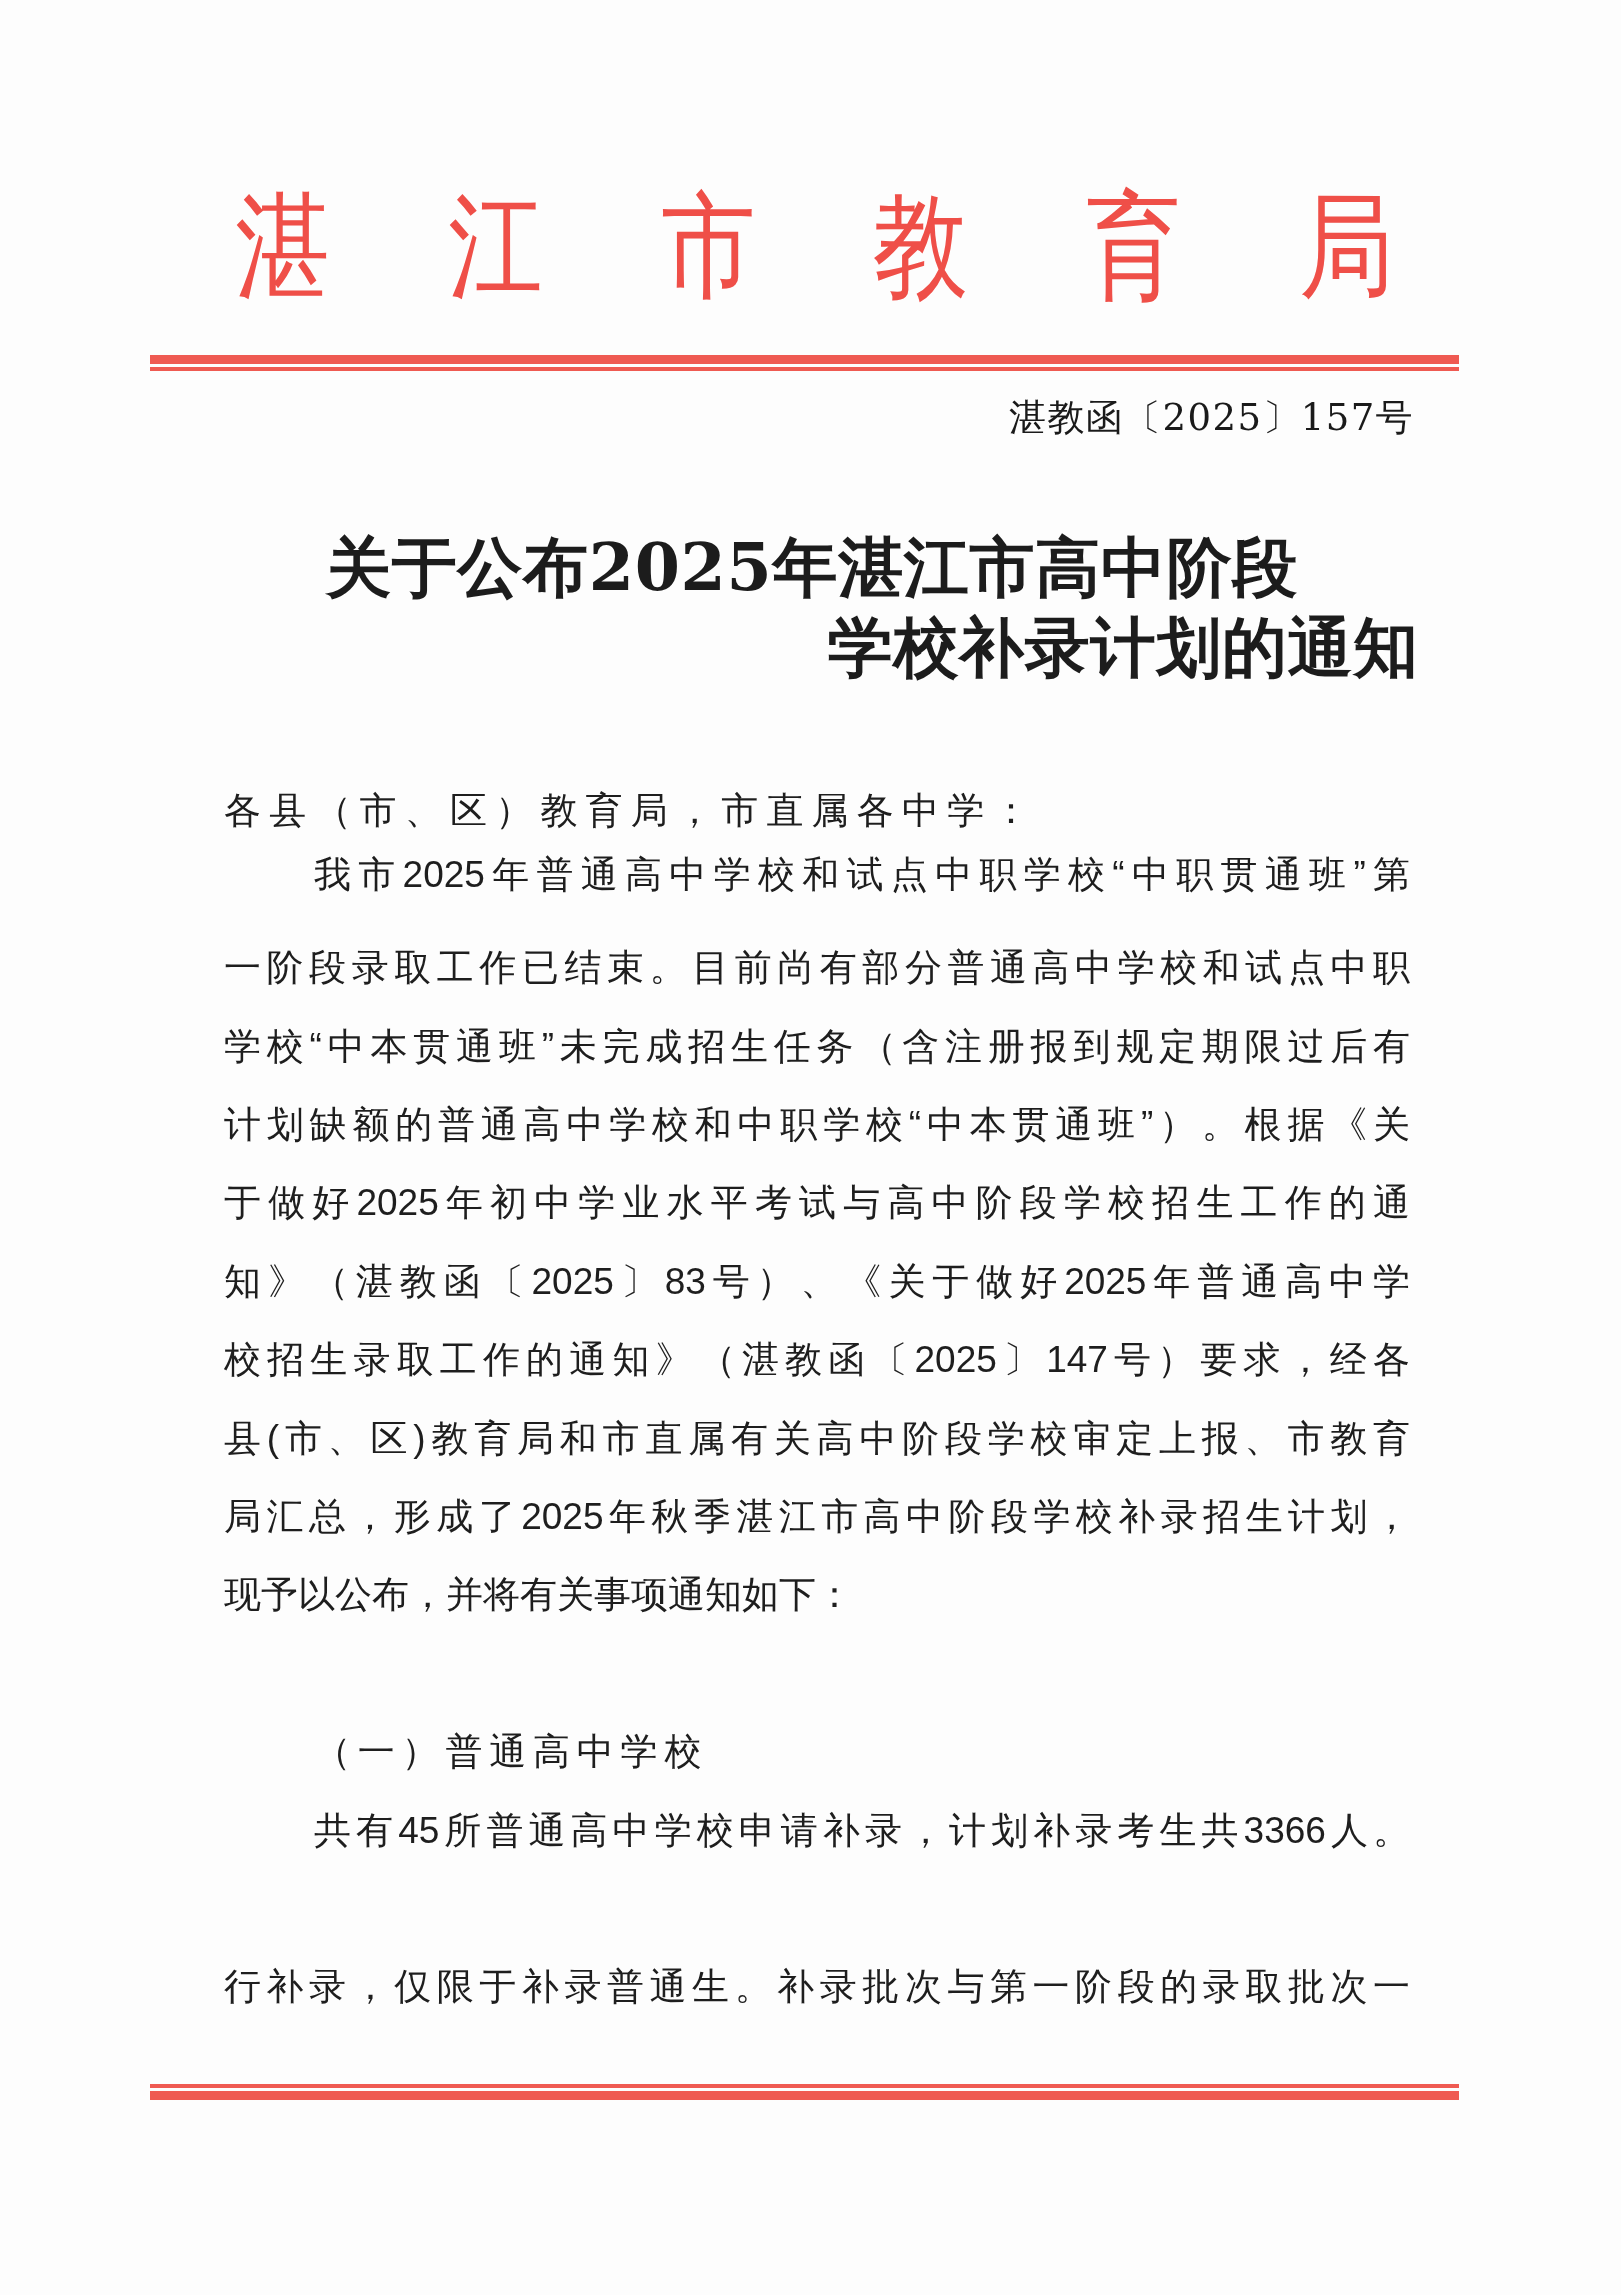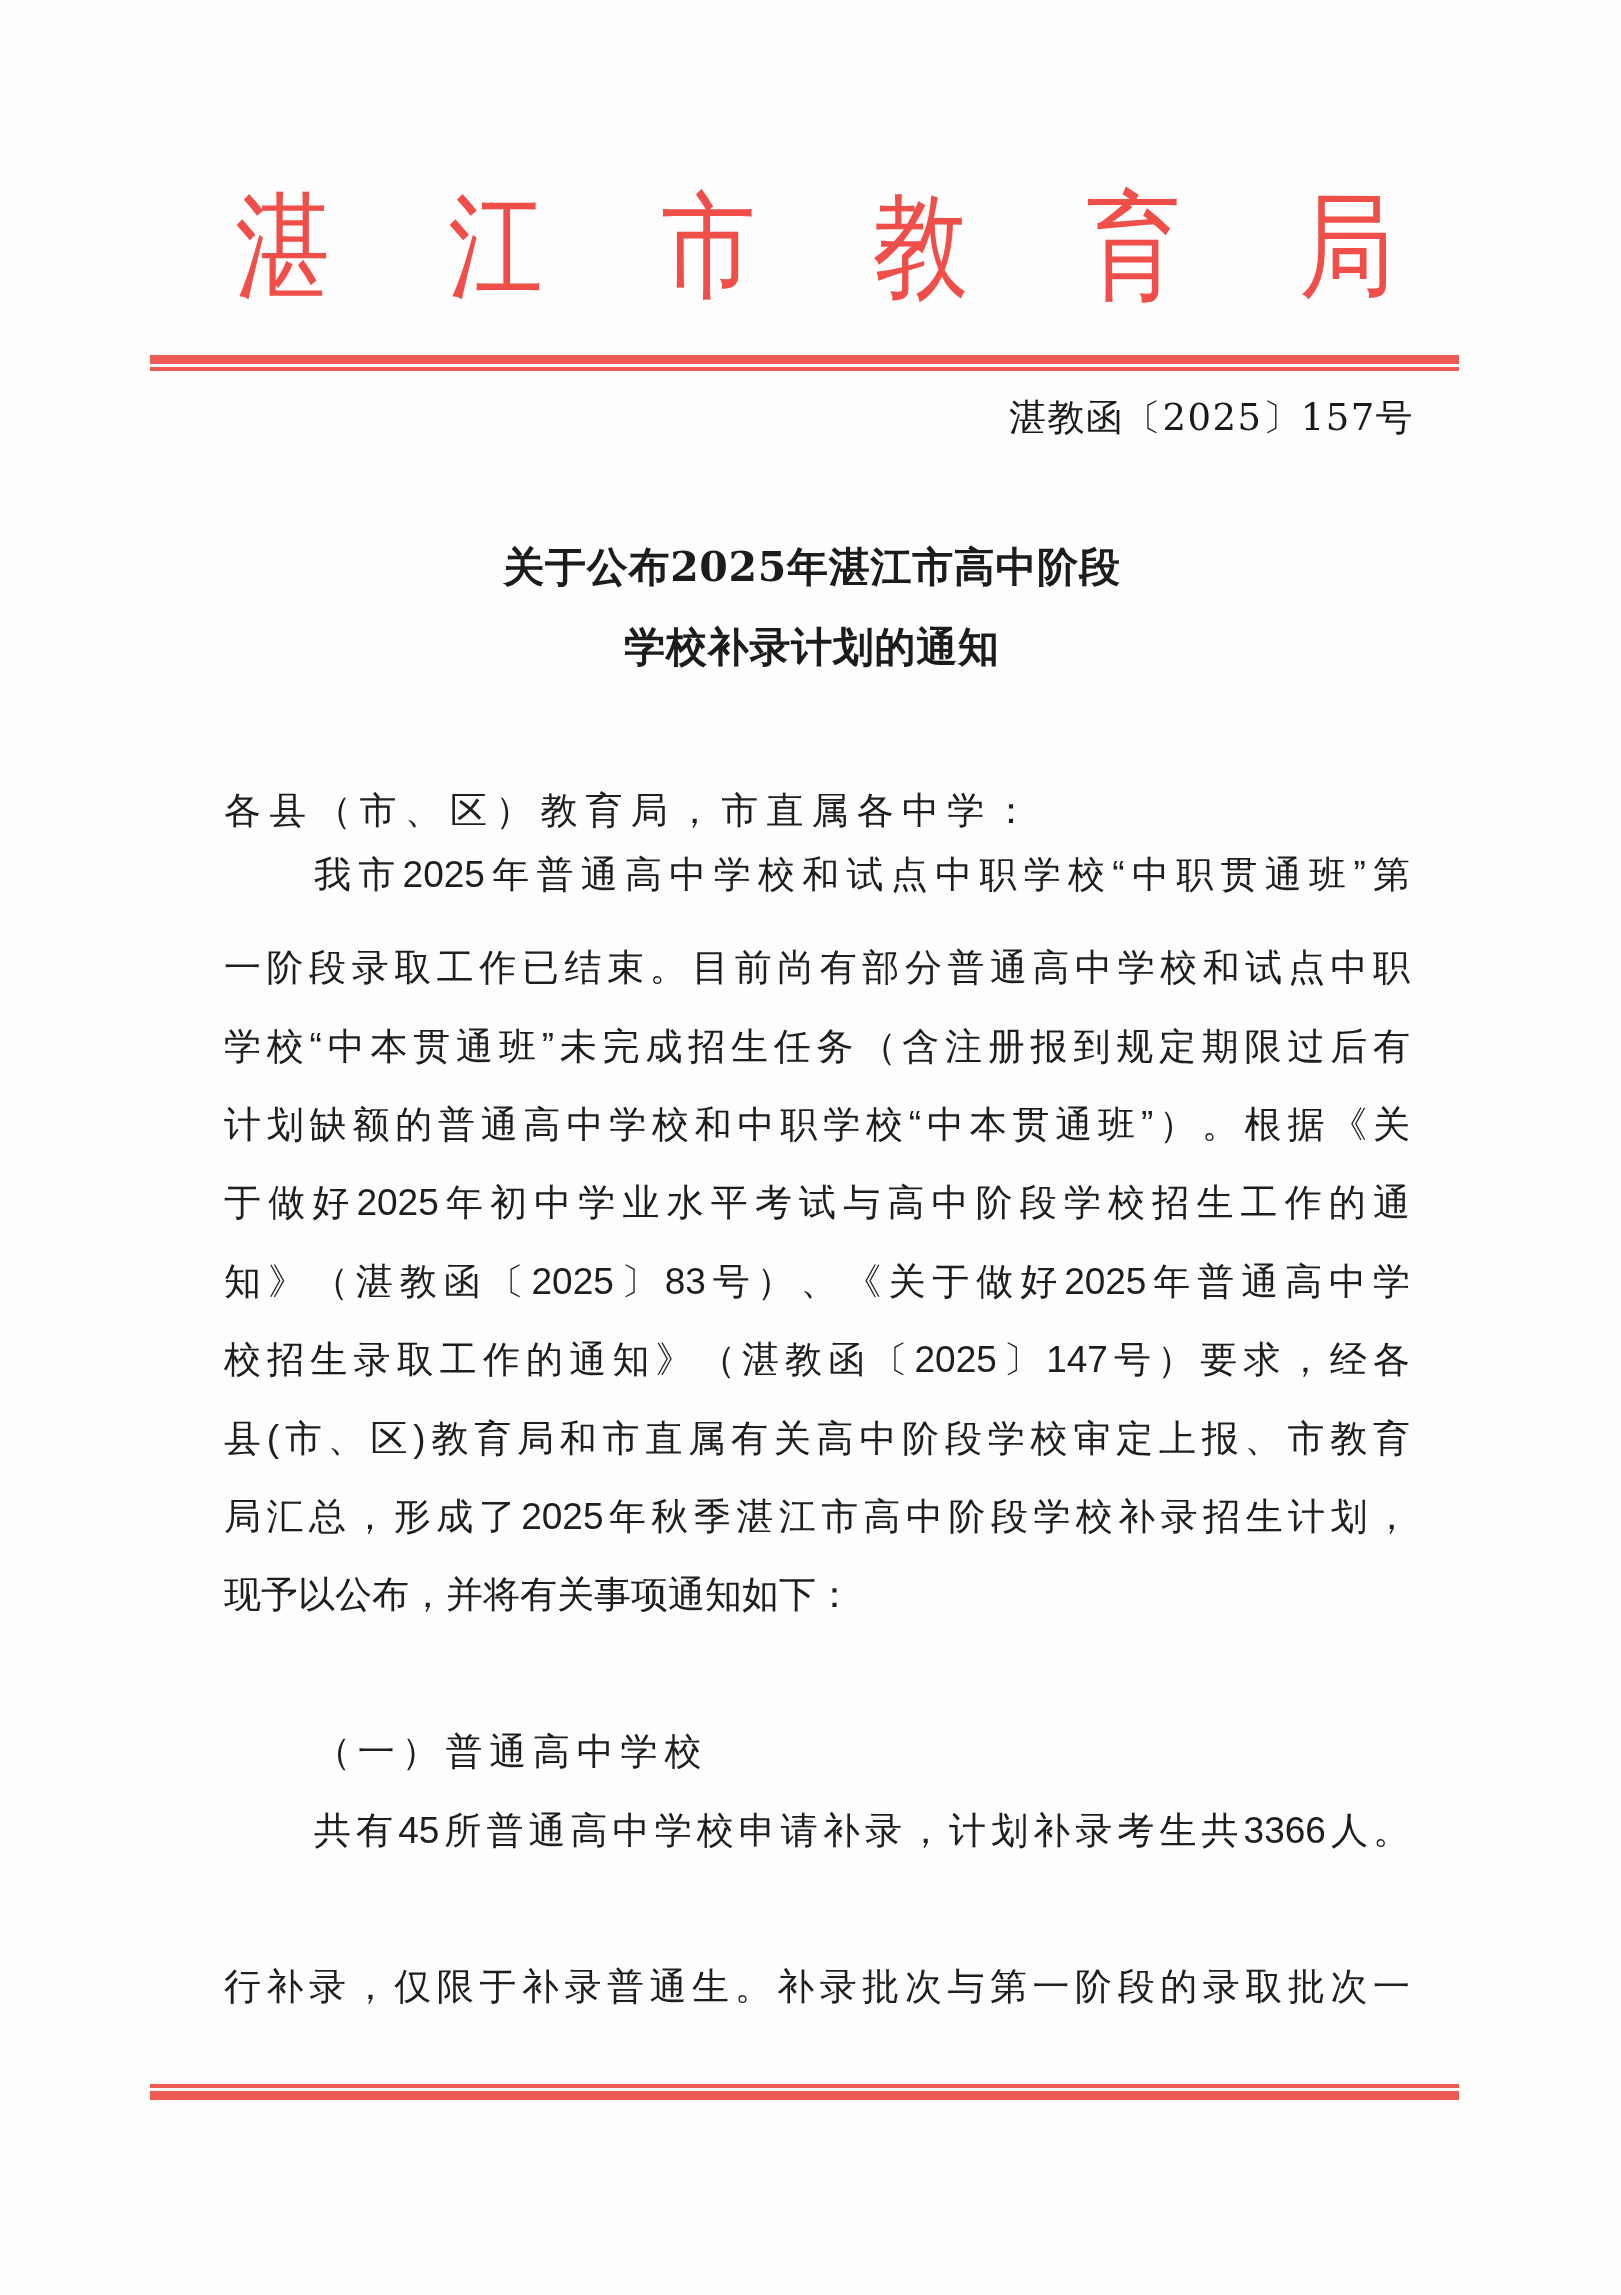--- a/index.html
+++ b/index.html
@@ -26,24 +26,24 @@
   .docno {
     position: absolute; right: 208px; top: 390px; height: 55px; line-height: 55px;
     font-family: "DejaVu Serif", "Liberation Serif", serif; font-size: 37px; color: #1a1a1a;
     letter-spacing: 1.4px;
     text-align: center;
   }
 
   .title {
     position: absolute; left: 205px; width: 1214px; text-align: center;
     font-family: "DejaVu Serif", "Liberation Serif", serif; font-weight: bold;
-    font-size: 41px; color: #1c1c1c; letter-spacing: 0.7px; line-height: 75px;
+    font-size: 65px; color: #1c1c1c; letter-spacing: 0.7px; line-height: 75px;
   }
   .title.l1 { top: 530px; }
-  .title.l2 { top: 610px; }
+  .title.l2 { top: 610px; text-align: right; }
 
   .line {
     position: absolute; left: 224px; width: 1186px; height: 78px; line-height: 78px;
     font-family: Liberation Sans, sans-serif; font-size: 37px; color: #1e1e1e;
     white-space: nowrap; text-align: justify; text-align-last: justify;
   }
   .line.indent { left: 314px; width: 1096px; }
   .line.last { text-align-last: left; }
   .line.h1 { font-family: "DejaVu Sans", "Liberation Sans", sans-serif; font-size: 37px; text-align-last: left; letter-spacing: 2.7px; }
   .line.h2 { text-align-last: left; letter-spacing: 6.8px; }

